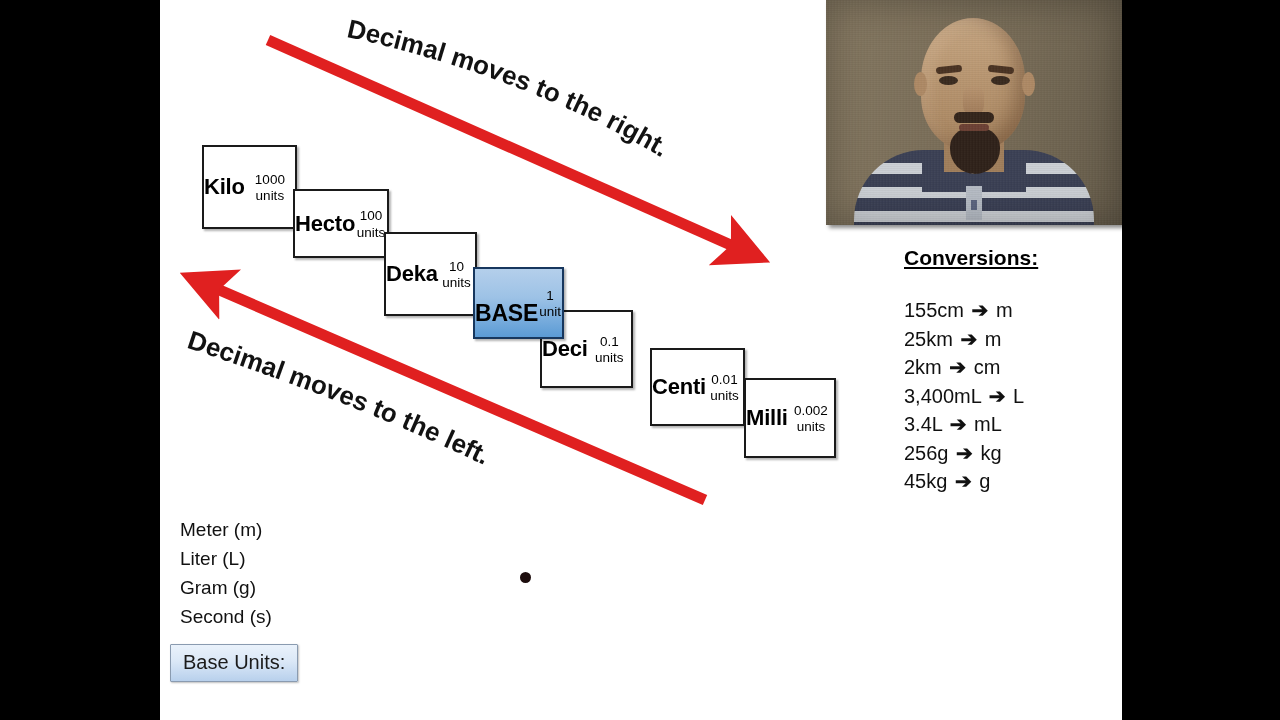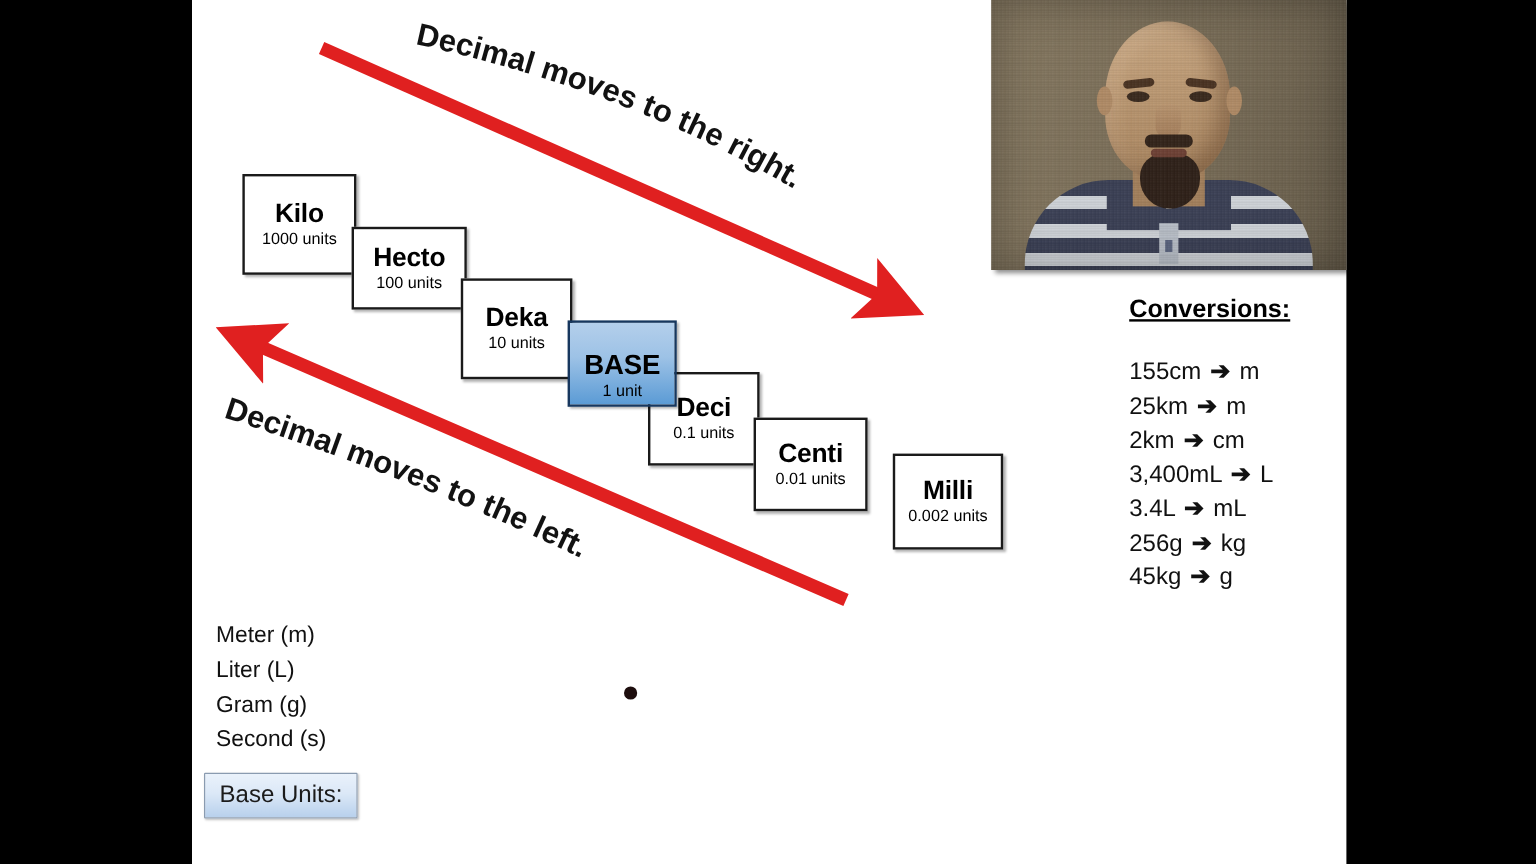--- a/index.html
+++ b/index.html
@@ -41,21 +41,21 @@
   }
 
   
   .step {
     position: absolute;
     box-sizing: border-box;
     border: 2px solid #1a1a1a;
     background: #ffffff;
     box-shadow: 2px 2px 2px rgba(0,0,0,0.30);
     display: flex;
-    flex-direction: column;
+    flex-direction: row;
     align-items: center;
     justify-content: center;
     text-align: center;
   }
   .step .prefix {
     font-weight: bold;
     font-size: 22px;
     color: #000000;
     line-height: 1.05;
     letter-spacing: -0.2px;
@@ -124,21 +124,20 @@
     box-shadow: 1px 1px 2px rgba(0,0,0,0.25);
     white-space: nowrap;
   }
 
   
   #conversions {
     position: absolute;
     left: 744px;
     top: 246px;
     width: 210px;
-    margin-left: 37px;
   }
   #conversions-title {
     font-weight: bold;
     font-size: 21px;
     color: #000000;
     text-decoration: underline;
     margin-bottom: 26px;
   }
   .conv-row {
     font-size: 20px;
@@ -382,21 +381,21 @@
     <div class="step base" style="left:313px; top:267px; width:91px; height:72px;">
       <div class="prefix">BASE</div>
       <div class="amount">1 unit</div>
     </div>
 
     <div class="step" style="left:380px; top:310px; width:93px; height:78px;">
       <div class="prefix">Deci</div>
       <div class="amount">0.1 units</div>
     </div>
 
-    <div class="step" style="left:468px; top:348px; width:95px; height:78px;">
+    <div class="step" style="left:490px; top:348px; width:95px; height:78px;">
       <div class="prefix">Centi</div>
       <div class="amount">0.01 units</div>
     </div>
 
     <div class="step" style="left:584px; top:378px; width:92px; height:80px;">
       <div class="prefix">Milli</div>
       <div class="amount">0.002 units</div>
     </div>
 
     <div id="base-unit-list">

